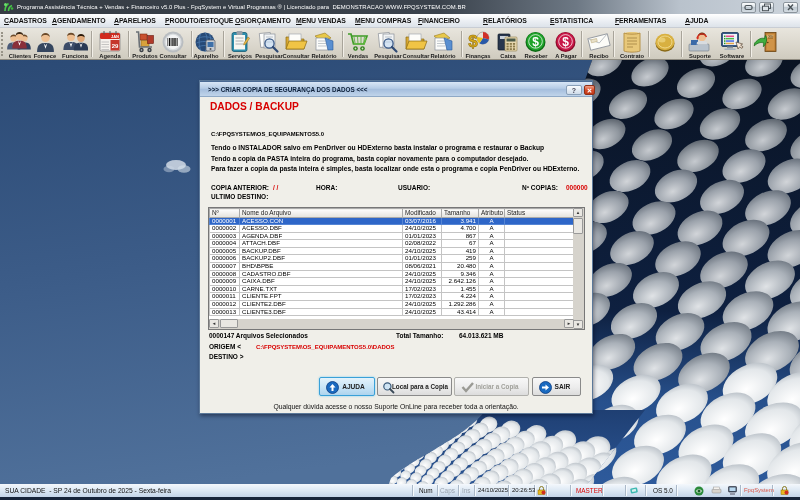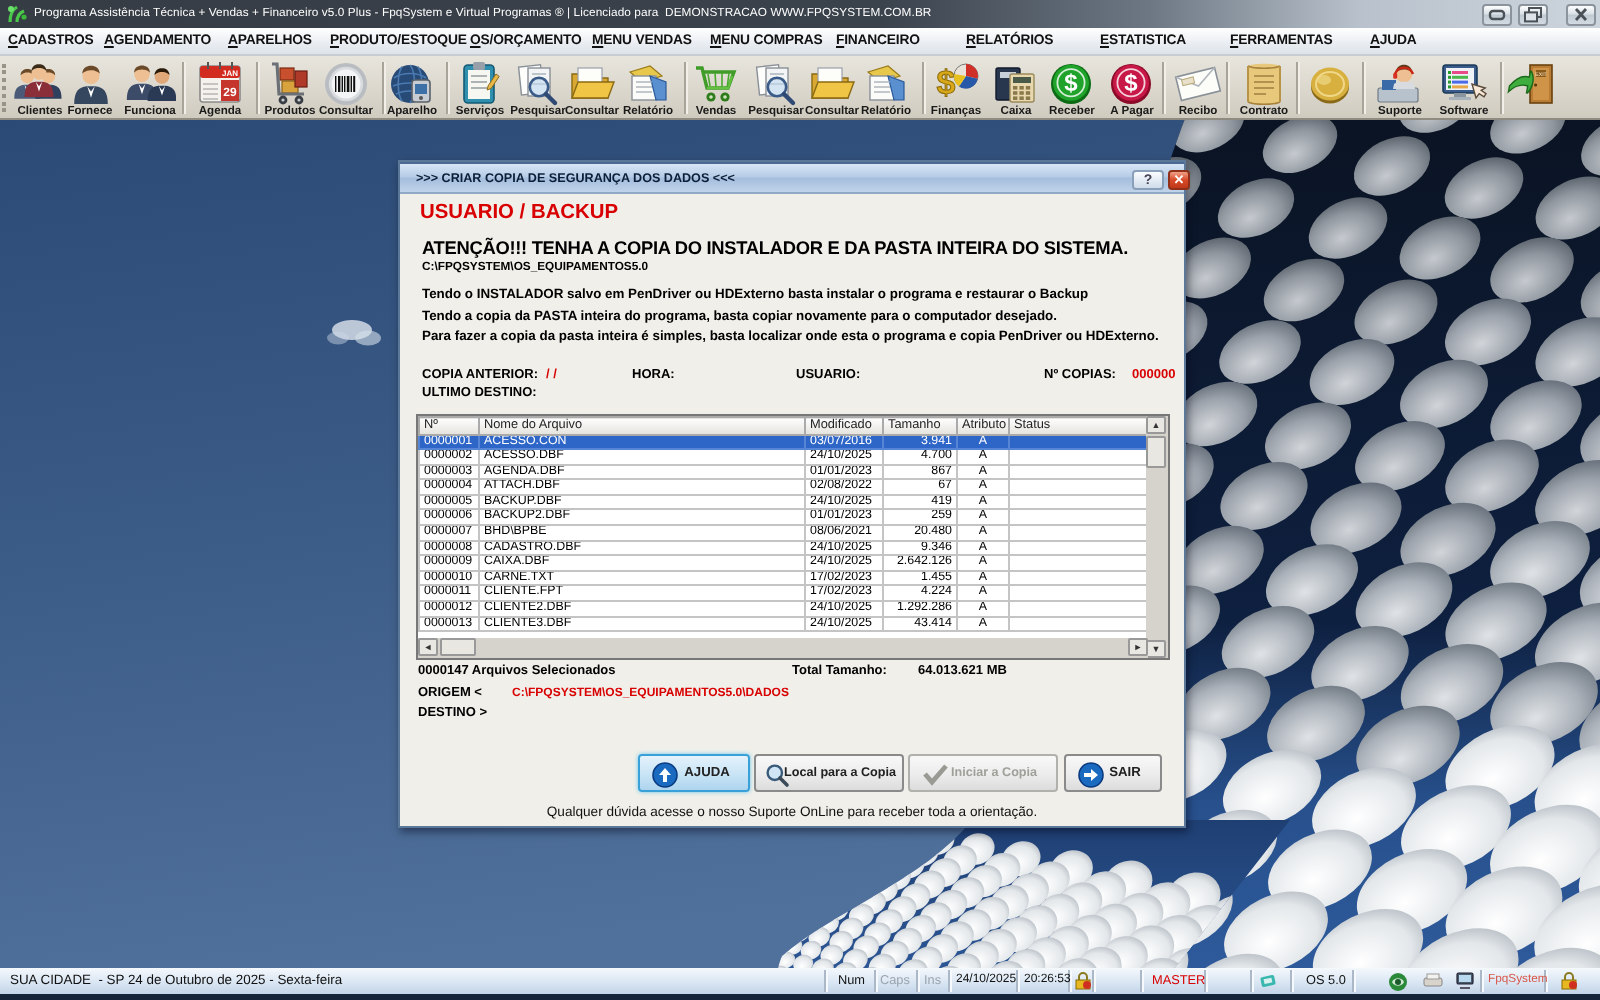--- a/index.html
+++ b/index.html
@@ -865,22 +865,21 @@
     <div class="tsep" style="left:648px"></div>
     <div class="tsep" style="left:681px"></div>
     <div class="tsep" style="left:750px"></div>
     <div style="position:absolute;left:1px;top:4px;width:3px;height:24px;border-left:2px dotted #989488"></div>
   </div>
 <div id="dialog">
 <div id="dtitle"><span style="margin-left:8px">&gt;&gt;&gt; CRIAR COPIA DE SEGURANÇA DOS DADOS &lt;&lt;&lt;</span>
 <div style="position:absolute;left:366px;top:3px;width:16px;height:10px;background:linear-gradient(#fafcfe,#cfdcea);border:1px solid #8aa0b8;border-radius:2px;color:#445;font-size:7px;line-height:9px;text-align:center">?</div>
 <div style="position:absolute;left:384px;top:3px;width:11px;height:10px;background:linear-gradient(#f0a088,#d84a28 50%,#c03818);border:1px solid #903018;border-radius:2px;color:#fff;font-size:6.5px;line-height:9px;text-align:center;font-weight:bold">✕</div>
 </div>
-<div class="dbody red" style="left:10px;top:20px;font-size:10.2px">USUARIO / BACKUP</div>
-<div class="dbody" style="left:11px;top:37.5px;font-size:9.2px;letter-spacing:-0.15px">ATENÇÃO!!!  TENHA A COPIA DO INSTALADOR E DA PASTA INTEIRA DO SISTEMA.</div>
+<div class="dbody red" style="left:10px;top:20px;font-size:10.2px">DADOS / BACKUP</div>
 <div class="dbody" style="left:11px;top:49.5px;font-size:5.9px">C:\FPQSYSTEM\OS_EQUIPAMENTOS5.0</div>
 <div class="dbody" style="left:11px;top:63px;font-size:6.7px">Tendo o INSTALADOR salvo em PenDriver ou HDExterno basta instalar o programa e restaurar o Backup</div>
 <div class="dbody" style="left:11px;top:73.5px;font-size:6.7px">Tendo a copia da PASTA inteira do programa, basta copiar novamente para o computador desejado.</div>
 <div class="dbody" style="left:11px;top:84px;font-size:6.7px">Para fazer a copia da pasta inteira é simples, basta localizar onde esta o programa e copia PenDriver ou HDExterno.</div>
 <div class="dbody" style="left:11px;top:102.5px;font-size:6.5px">COPIA ANTERIOR:</div>
     <div class="dbody red" style="left:73px;top:102.5px;font-size:6.5px">/ /</div>
 <div class="dbody" style="left:116px;top:102.5px;font-size:6.5px">HORA:</div>
 <div class="dbody" style="left:198px;top:102.5px;font-size:6.5px">USUARIO:</div>
 <div class="dbody" style="left:322px;top:102.5px;font-size:6.5px">Nº COPIAS:</div>
     <div class="dbody red" style="left:366px;top:102.5px;font-size:6.5px">000000</div>

